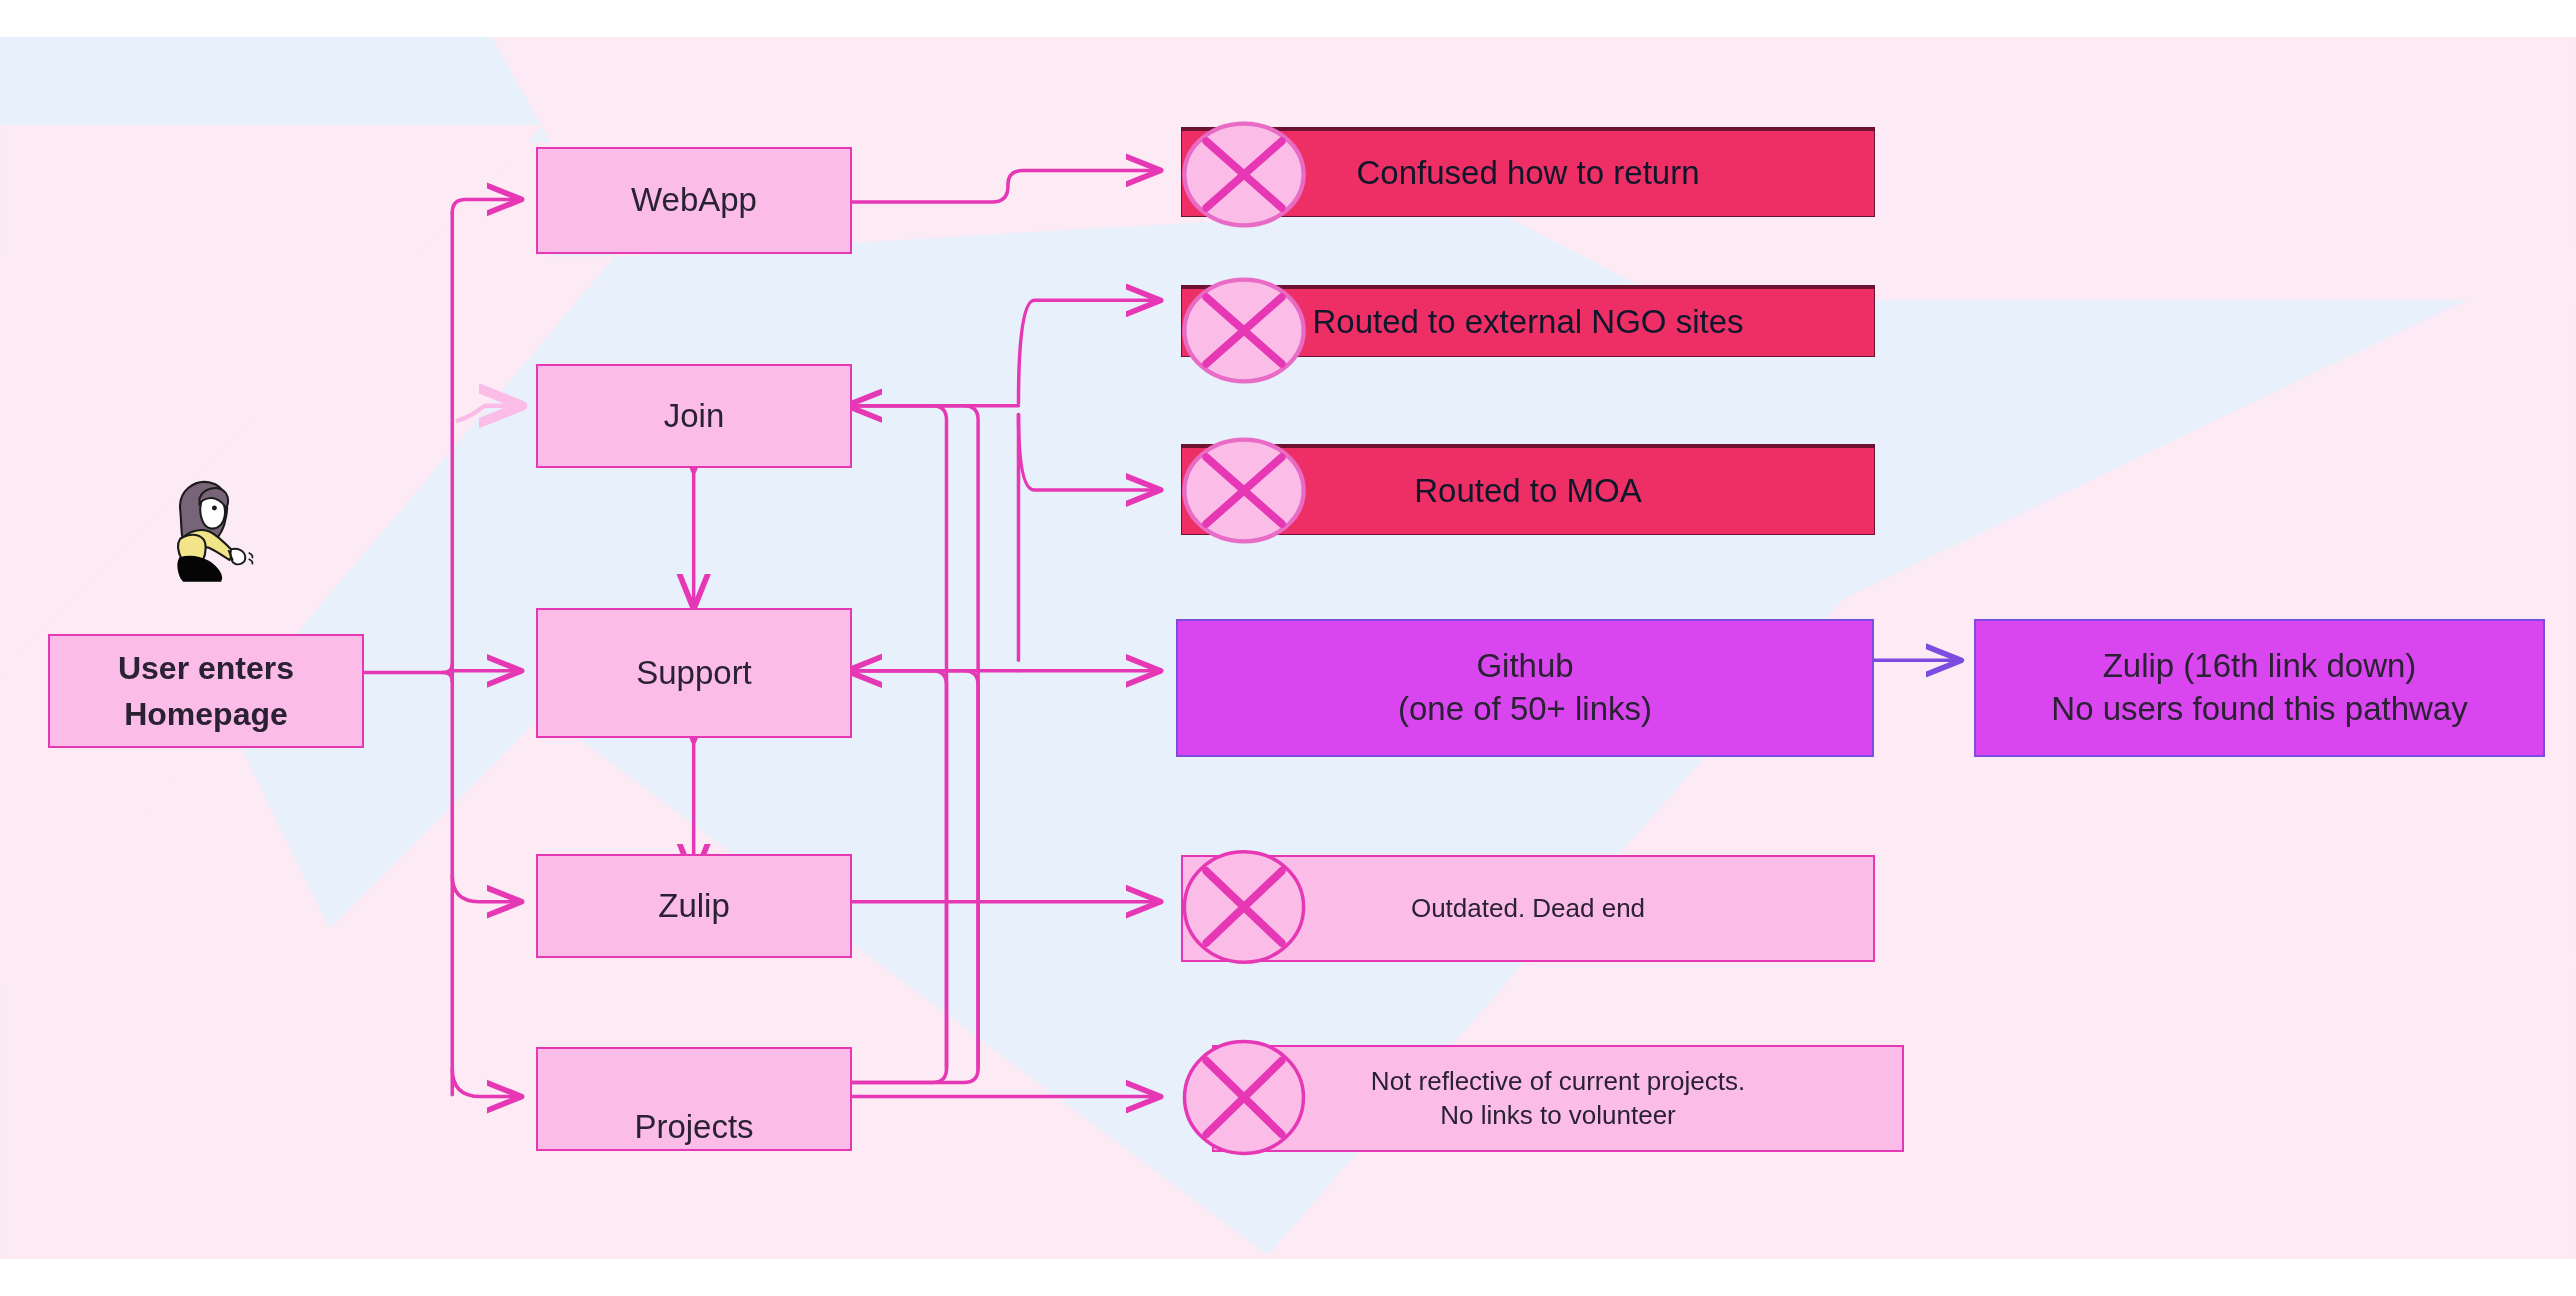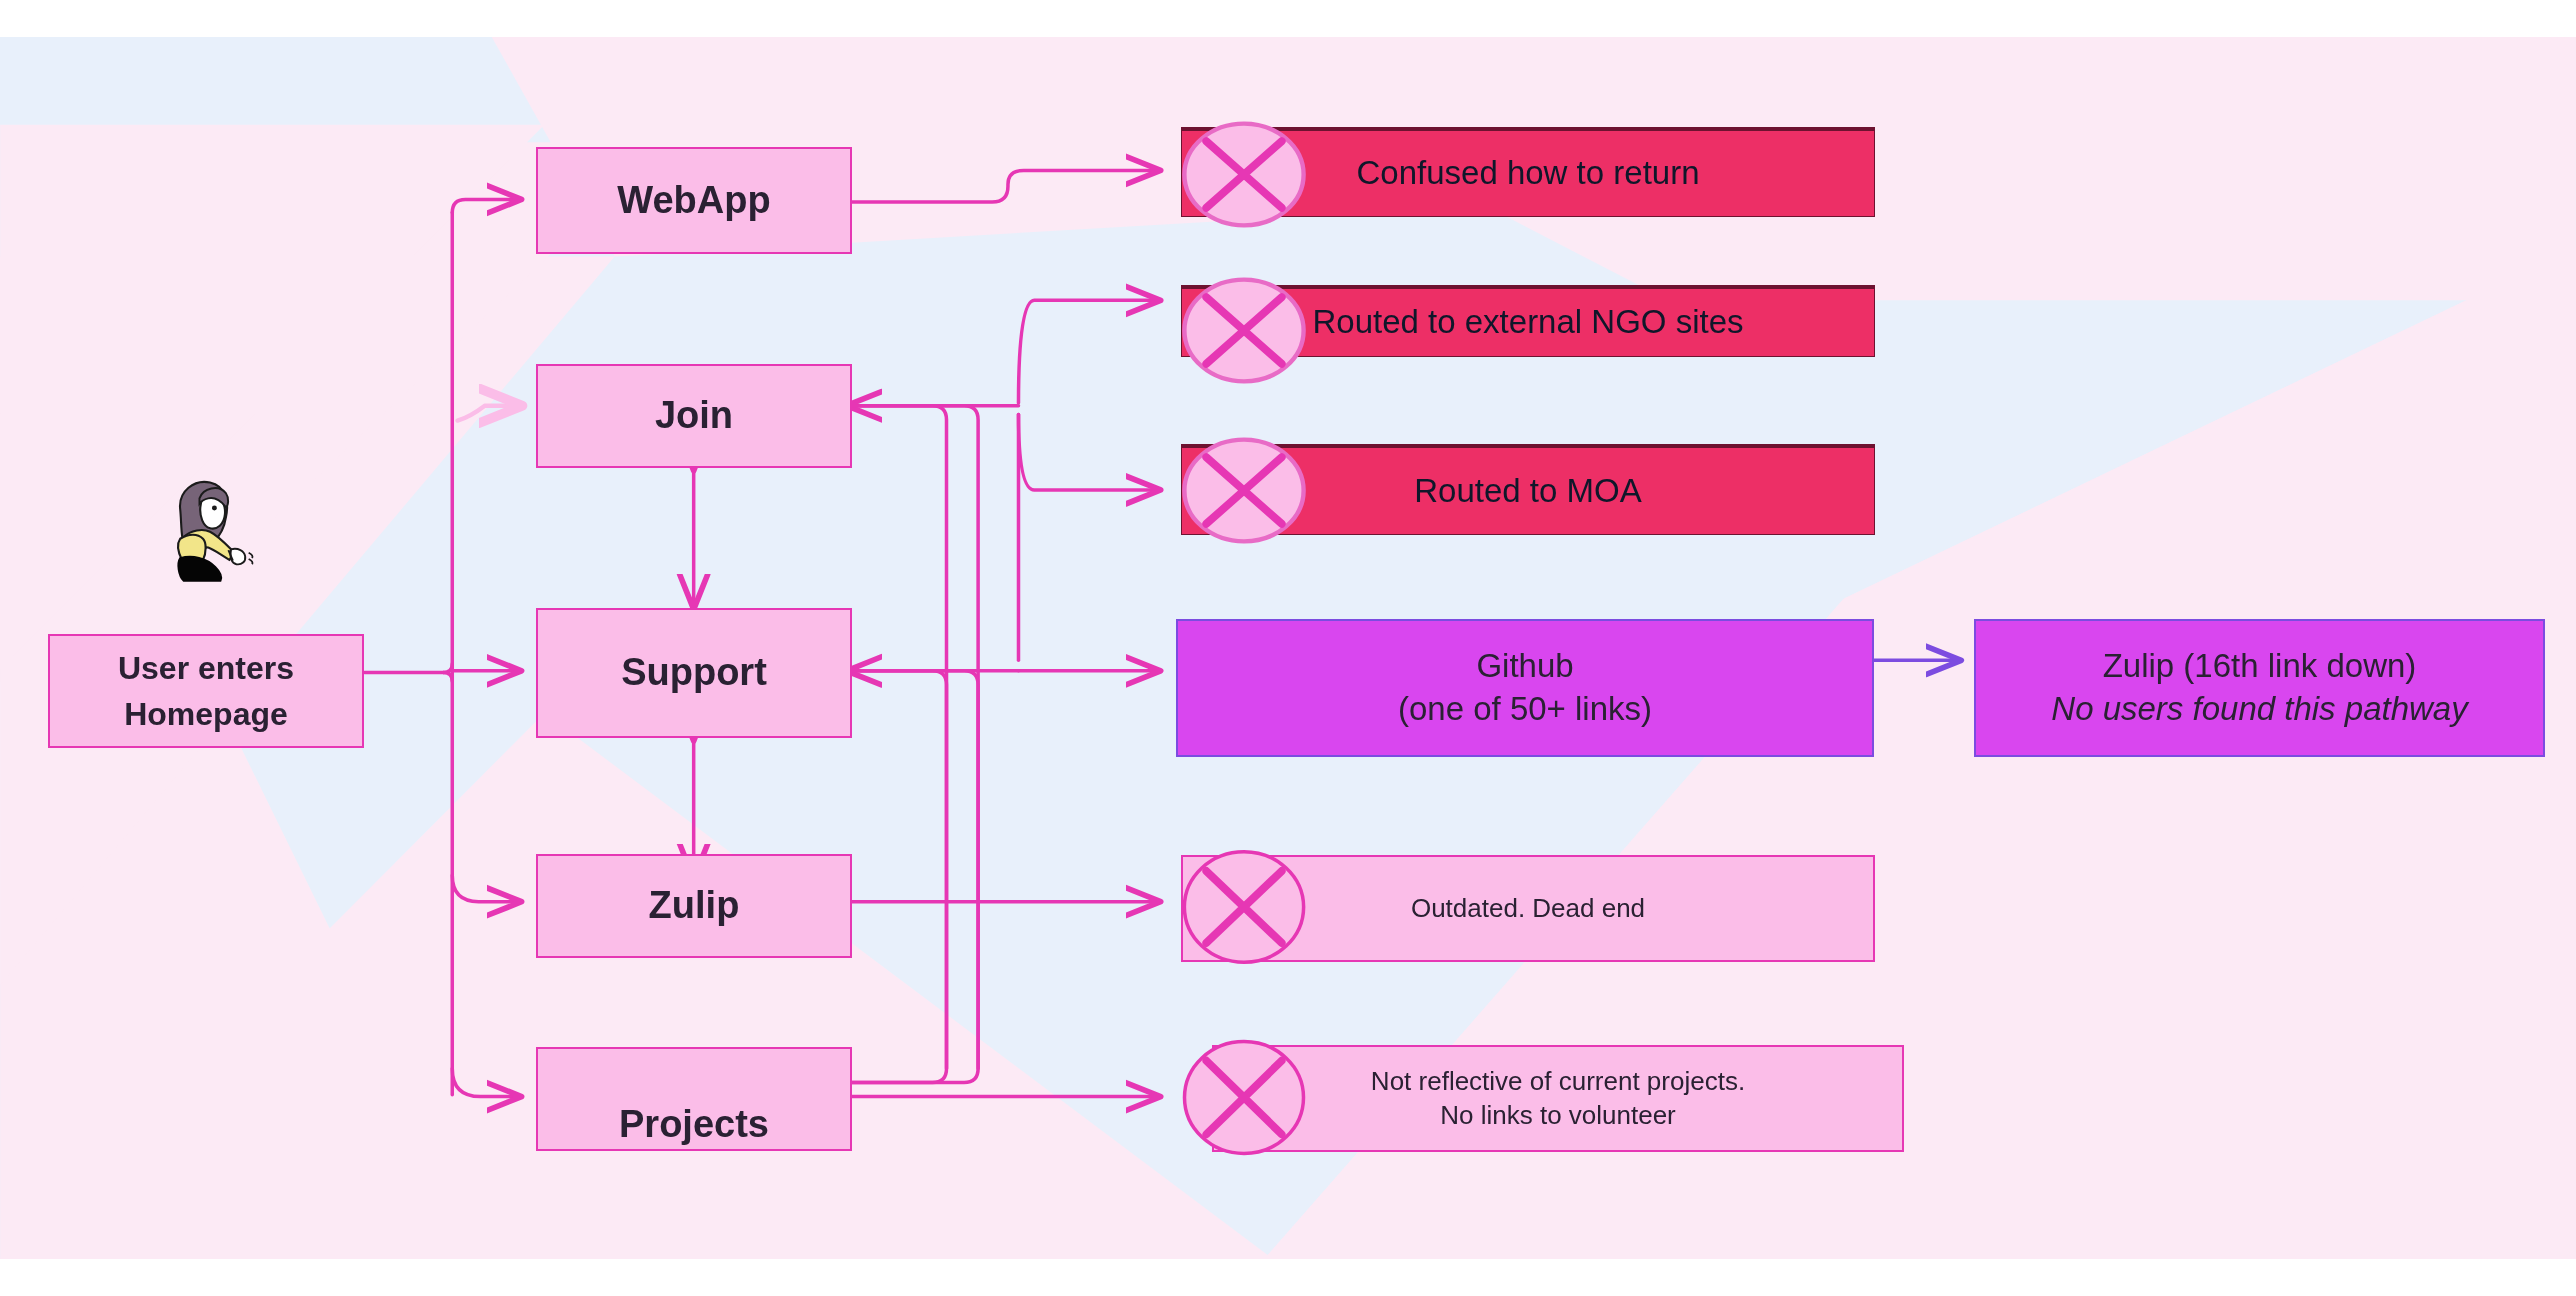--- a/index.html
+++ b/index.html
@@ -58,22 +58,22 @@
     justify-content: center;
     text-align: center;
     line-height: 1.30;
     color: #2a2133;
   }
 
   
   .n-pink {
     background: #fbbde8;
     border: 2.6px solid #e637b4;
-    font-size: 38px;
-    font-weight: 700;
+    font-size: 33px;
+    font-weight: 400;
   }
 
   
   .n-start {
     background: #fbbde8;
     border: 2.6px solid #e637b4;
     font-size: 32px;
     font-weight: 700;
     line-height: 1.45;
   }
@@ -100,21 +100,20 @@
     background: #d946ef;
     border: 2.6px solid #7c4ce0;
     font-size: 33px;
     color: #2a2133;
   }
 
   .node .line2 {
     display: block;
   }
   .ital {
-    font-style: italic;
   }
 
   
   .xbadge {
     position: absolute;
     z-index: 6;
     pointer-events: none;
   }
 
   

